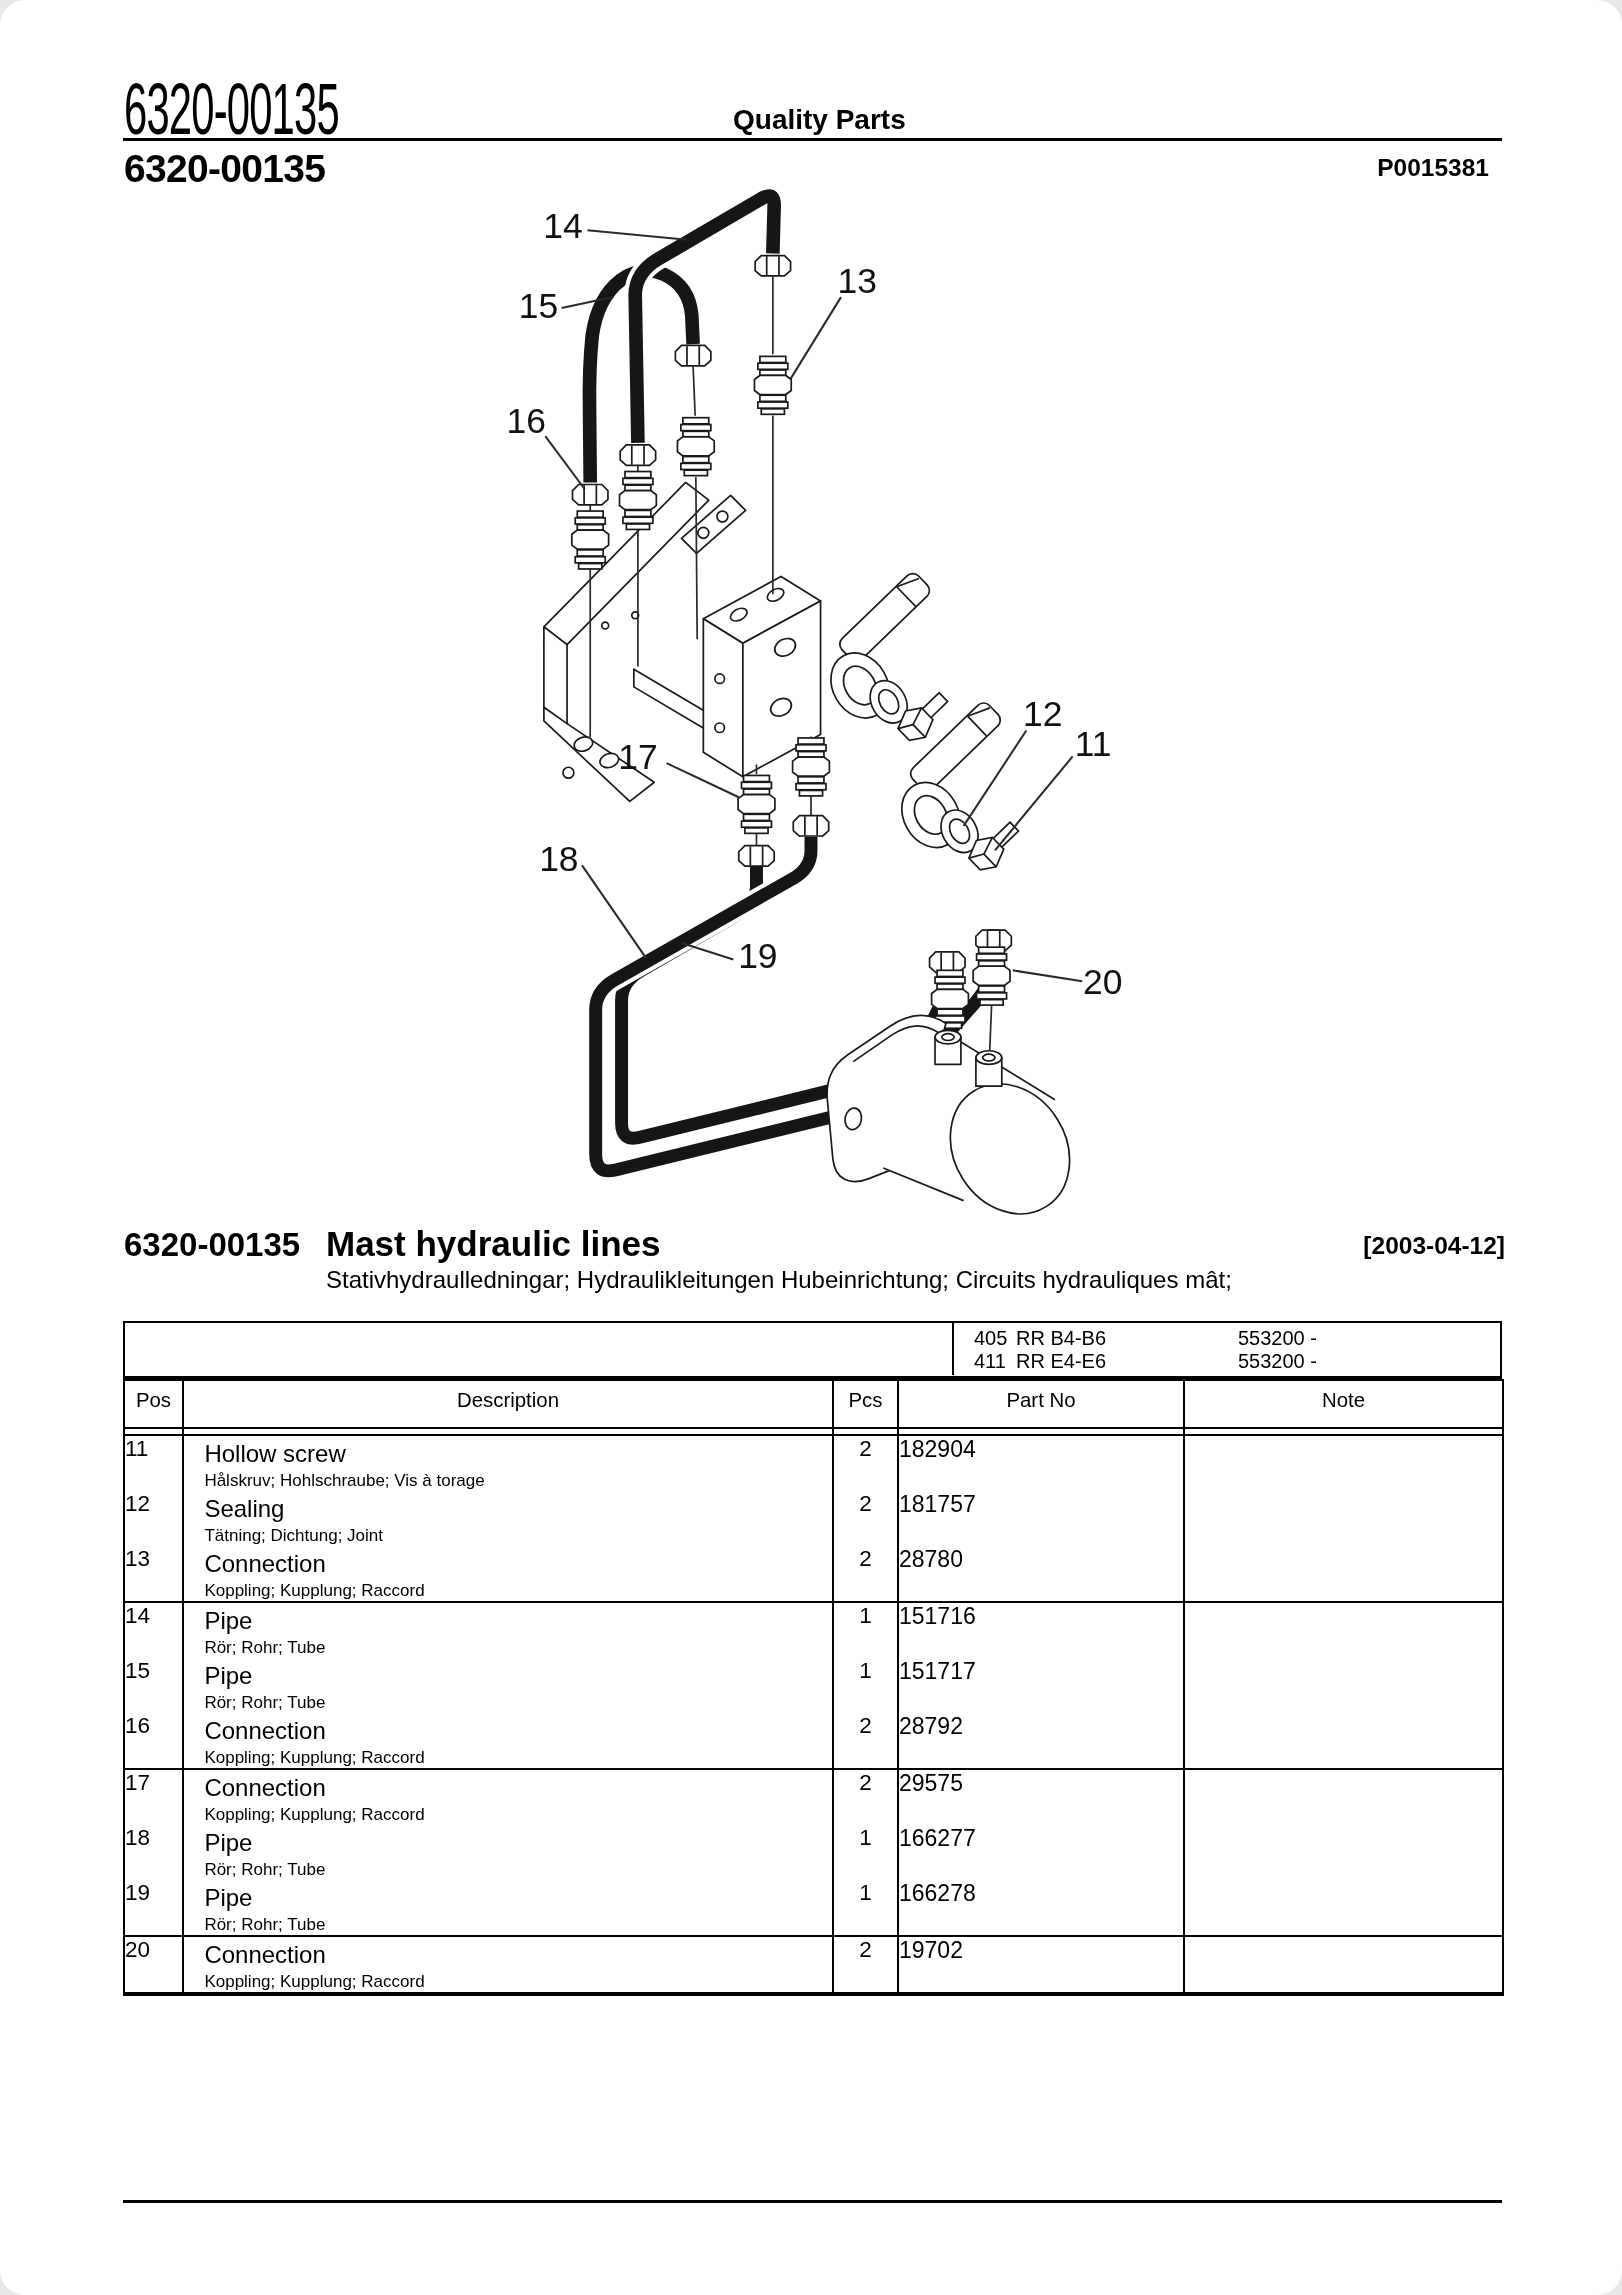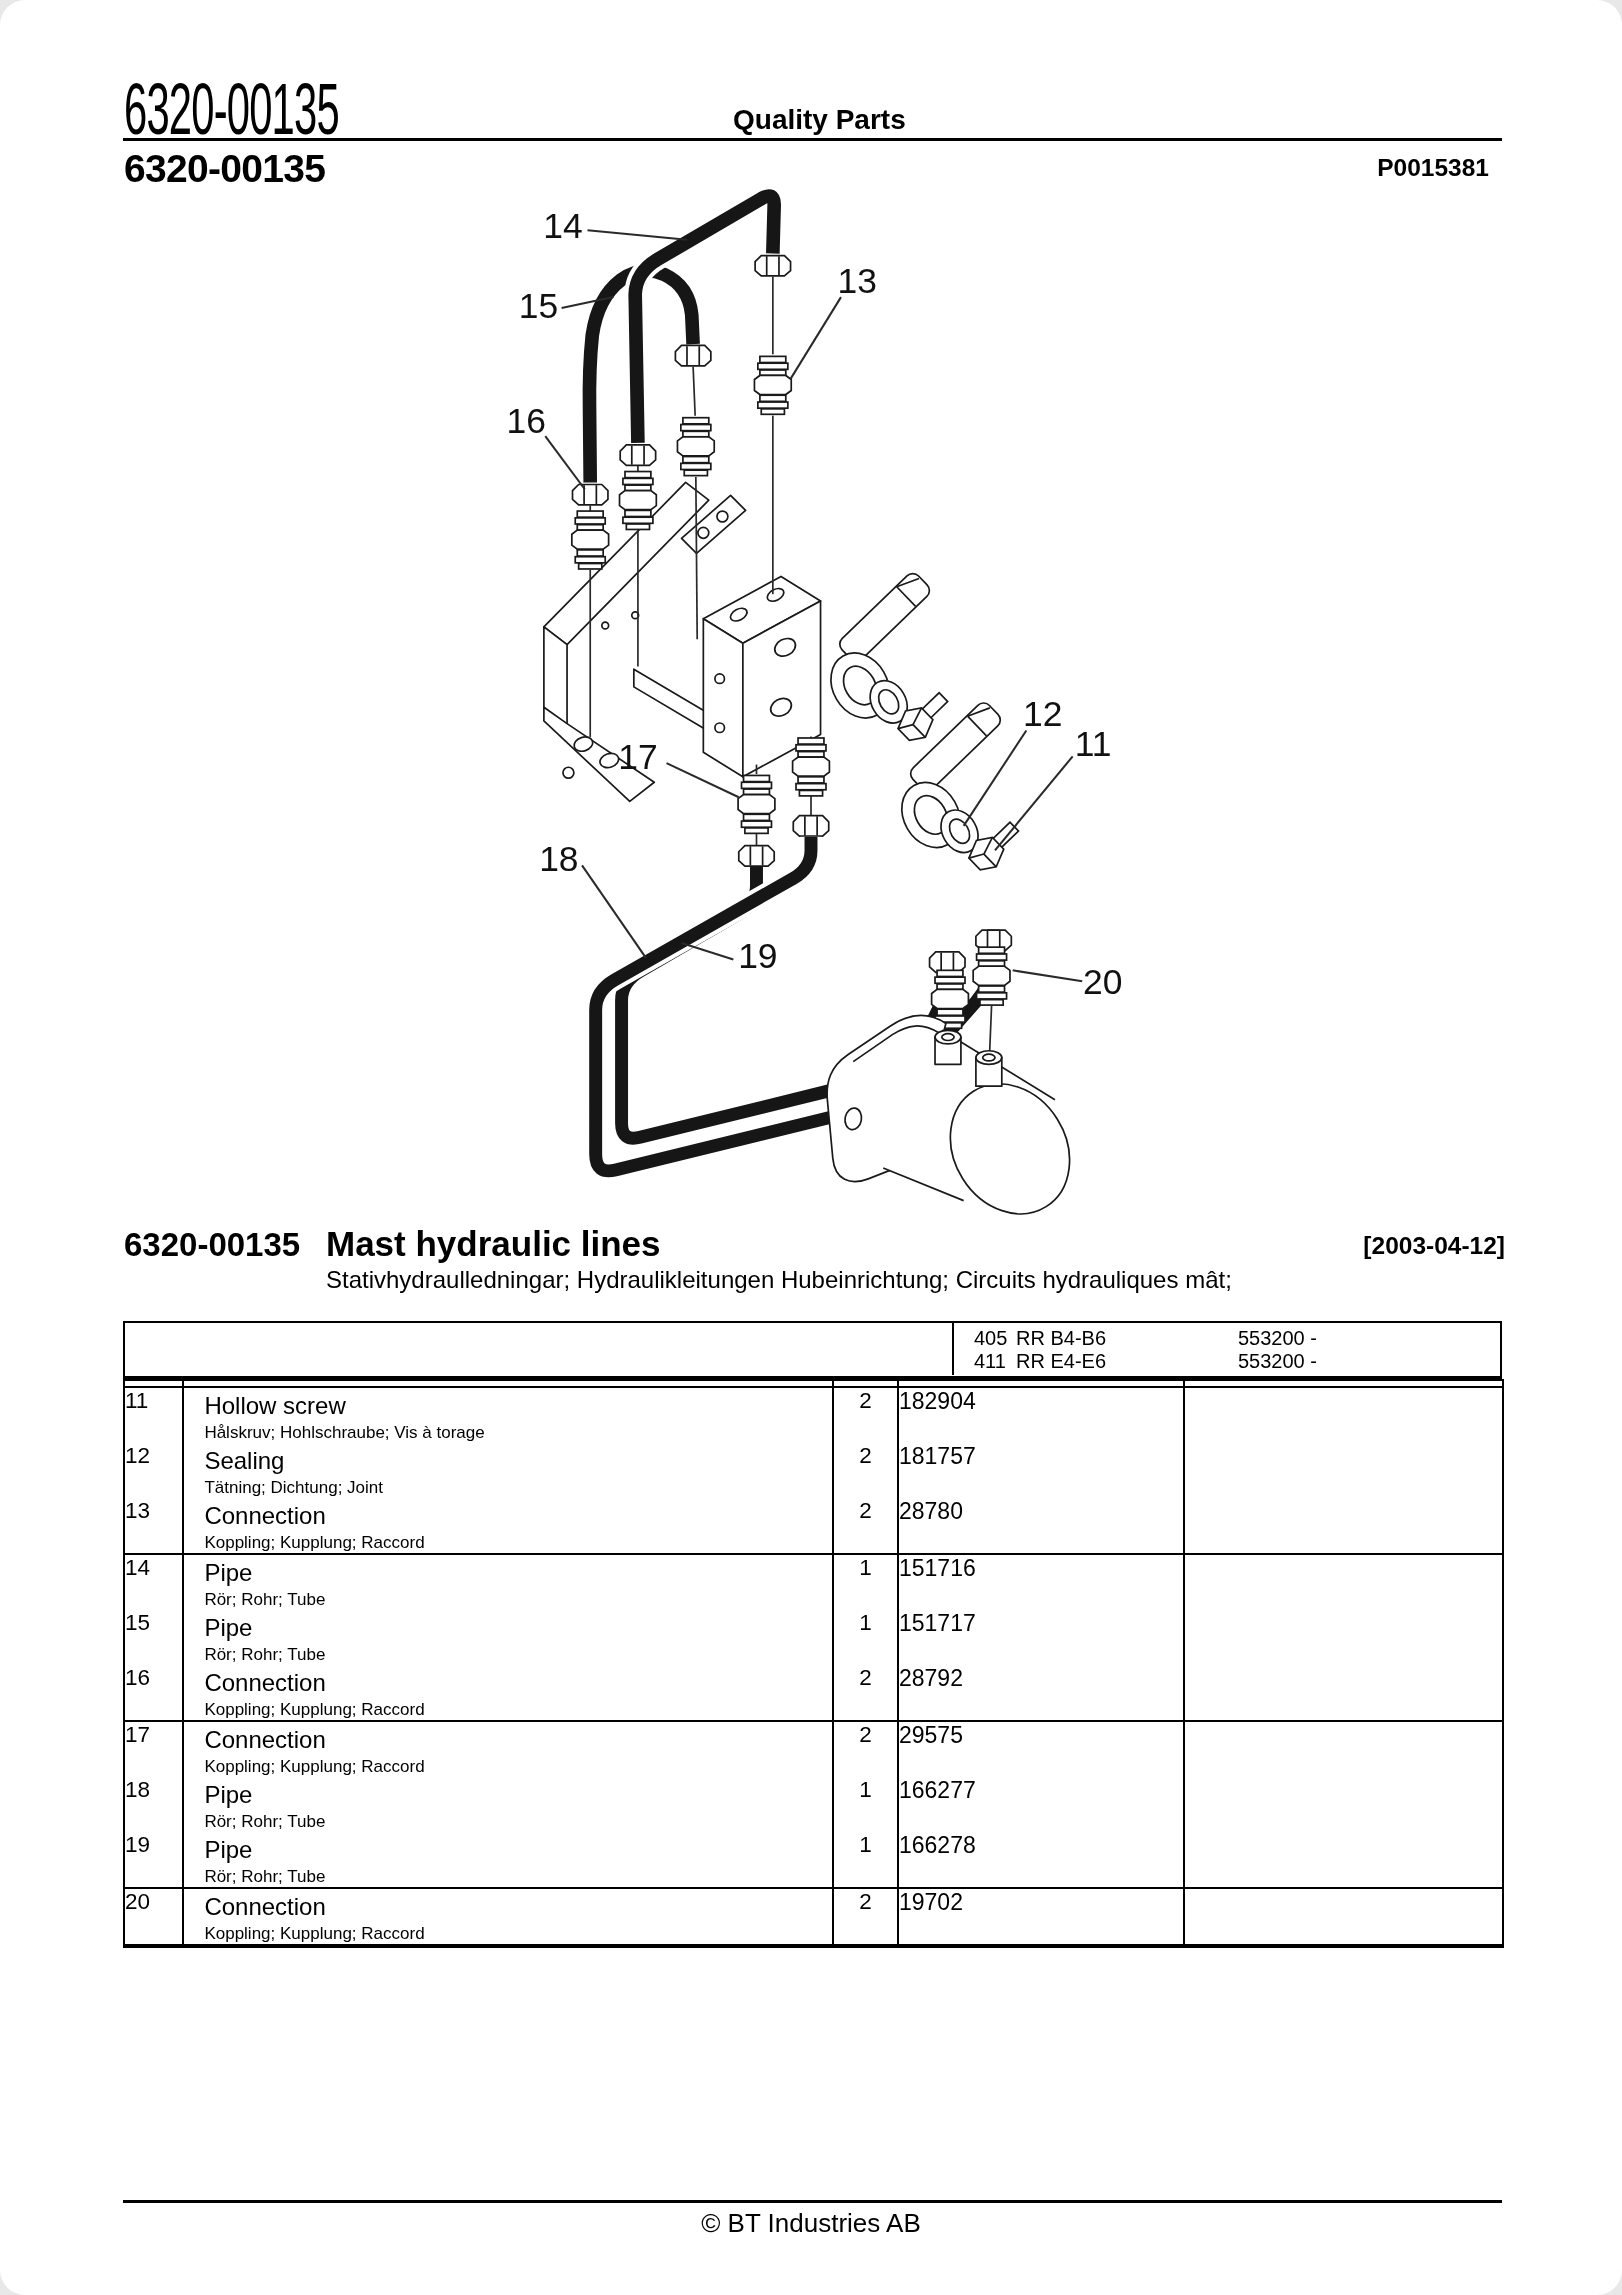--- a/index.html
+++ b/index.html
@@ -279,20 +279,27 @@
 
   <table class="parts">
     <colgroup>
       <col style="width:59px">
         <col style="width:650px">
         <col style="width:65px">
         <col style="width:286px">
         <col style="width:319px">
     </colgroup>
     <thead>
+      <tr>
+        <th>Pos</th>
+        <th>Description</th>
+        <th>Pcs</th>
+        <th>Part No</th>
+        <th>Note</th>
+      </tr>
       <tr class="dblspace">
         <td></td>
           <td></td>
           <td></td>
           <td></td>
           <td></td>
       </tr>
     </thead>
     <tbody>
         <tr class="item">
@@ -392,16 +399,15 @@
             <div class="d-sub">Koppling; Kupplung; Raccord</div>
           </td>
           <td class="c-pcs">2</td>
           <td class="c-part">19702</td>
           <td class="c-note"></td>
         </tr>
       </tbody>
   </table>
 
   <div class="rule" style="left:123px;top:2200px;width:1379px;height:2.7px;"></div>
-  <div class="abs footer-text">© BT Industries AB</div>
 
 </div>
 
 
 </body></html>

